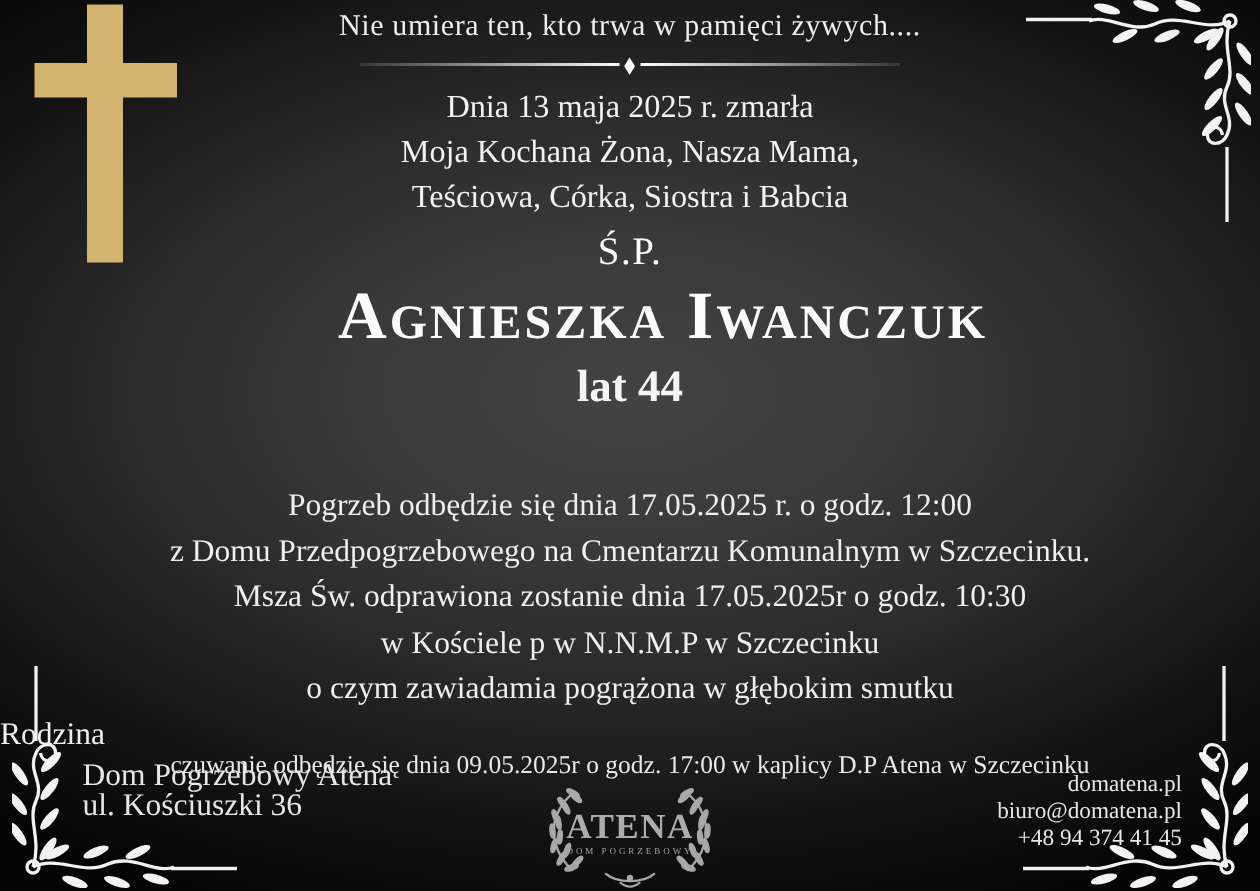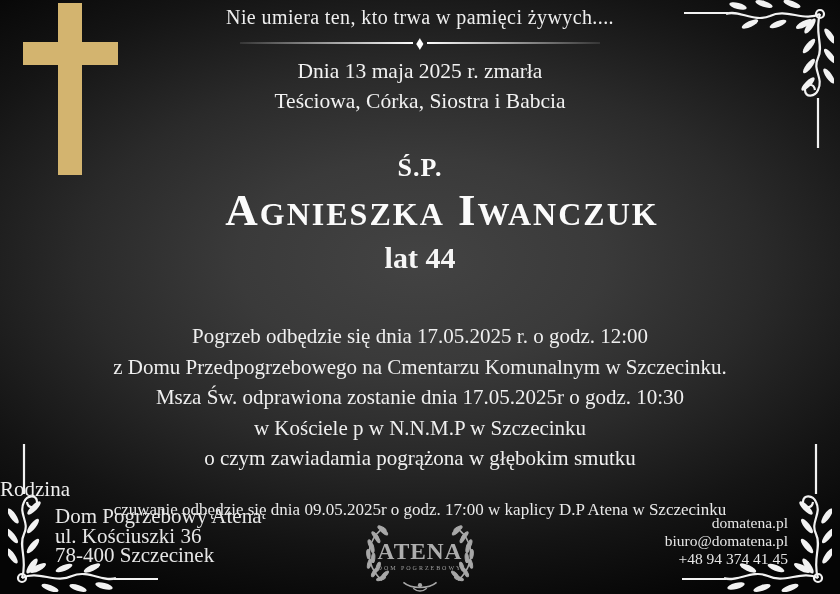--- a/index.html
+++ b/index.html
@@ -44,21 +44,21 @@
     transform: scaleX(.62); font-family: "DejaVu Sans", sans-serif;
   }
 
   .intro {
     position: absolute; top: 56px; left: 0; right: 0;
     text-align: center; font-size: 21.5px; line-height: 30px; color: #f2f2f2;
   }
 
   .honorific {
     position: absolute; top: 153px; left: 0; right: 0;
-    text-align: center; font-size: 26px; font-weight: bold; letter-spacing: 1px; color: #fafafa;
+    text-align: center; font-size: 26px; font-weight: normal; letter-spacing: 1px; color: #fafafa;
   }
   .name {
     position: absolute; top: 184px; left: 0; right: 0;
     text-align: center; font-size: 45px; font-weight: bold;
     font-variant: small-caps; letter-spacing: 2px; color: #fbfbfb; margin-left: 44px;
   }
   .age {
     position: absolute; top: 241px; left: 0; right: 0;
     text-align: center; font-size: 30px; font-weight: bold; color: #f5f5f5;
   }
@@ -156,20 +156,21 @@
   <div class="quote">Nie umiera ten, kto trwa w pamięci żywych....</div>
 
   <div class="divider">
     <span class="line l"></span>
     <span class="diamond">◆</span>
     <span class="line r"></span>
   </div>
 
   <div class="intro">
     <p>Dnia 13 maja 2025 r. zmarła</p>
+    <p>Moja Kochana Żona, Nasza Mama,</p>
     <p>Teściowa, Córka, Siostra i Babcia</p>
   </div>
 
   <div class="honorific">Ś.P.</div>
   <div class="name">Agnieszka Iwanczuk</div>
   <div class="age">lat 44</div>
 
   <div class="funeral">
     <p>Pogrzeb odbędzie się dnia 17.05.2025 r. o godz. 12:00</p>
     <p>z Domu Przedpogrzebowego na Cmentarzu Komunalnym w Szczecinku.</p>
@@ -177,21 +178,20 @@
     <p>w Kościele p w N.N.M.P w Szczecinku</p>
     <p>o czym zawiadamia pogrążona w głębokim smutku</p>
     <p class="signature">Rodzina</p>
   </div>
 
   <div class="vigil">czuwanie odbędzie się dnia 09.05.2025r o godz. 17:00 w kaplicy D.P Atena w Szczecinku</div>
 
   <div class="address">
     <p>Dom Pogrzebowy Atena</p>
     <p>ul. Kościuszki 36</p>
-    <p>78-400 Szczecinek</p>
   </div>
 
   <svg class="logo" viewBox="0 0 130 78">
     <g>
       <use href="#wreath-branch"></use>
       <use href="#wreath-branch" transform="translate(130 0) scale(-1 1)"></use>
       <path d="M48 66 C 56 73 74 73 82 66" fill="none" stroke="#bdbdbd" stroke-width="1.6"></path>
       <circle cx="65" cy="69" r="2.2" fill="#bdbdbd"></circle>
       <path d="M58 72 Q 65 78 72 72" fill="none" stroke="#bdbdbd" stroke-width="1.4"></path>
     </g>

